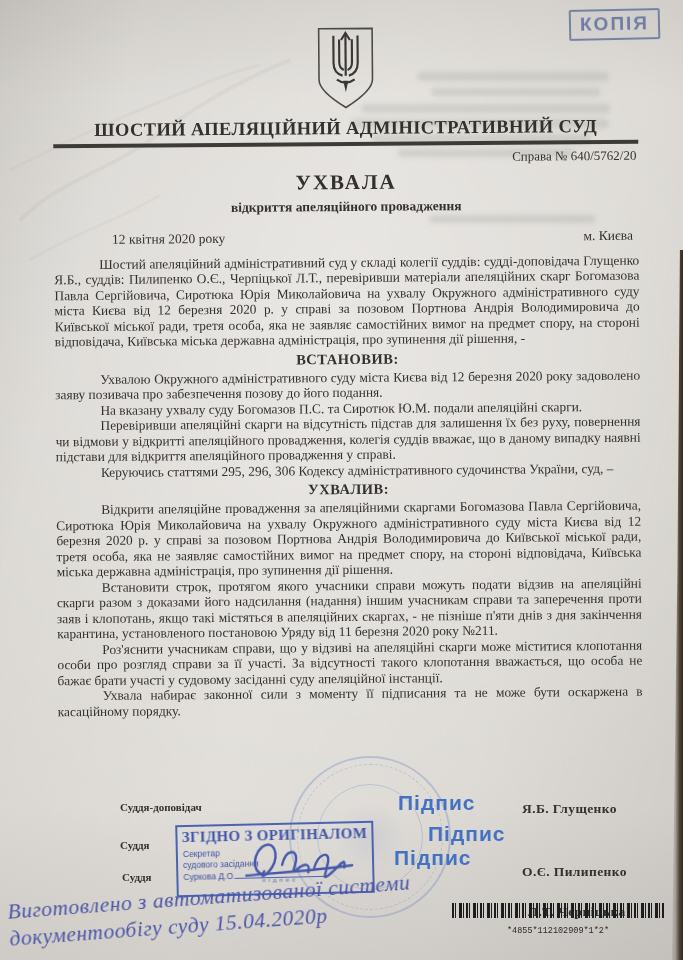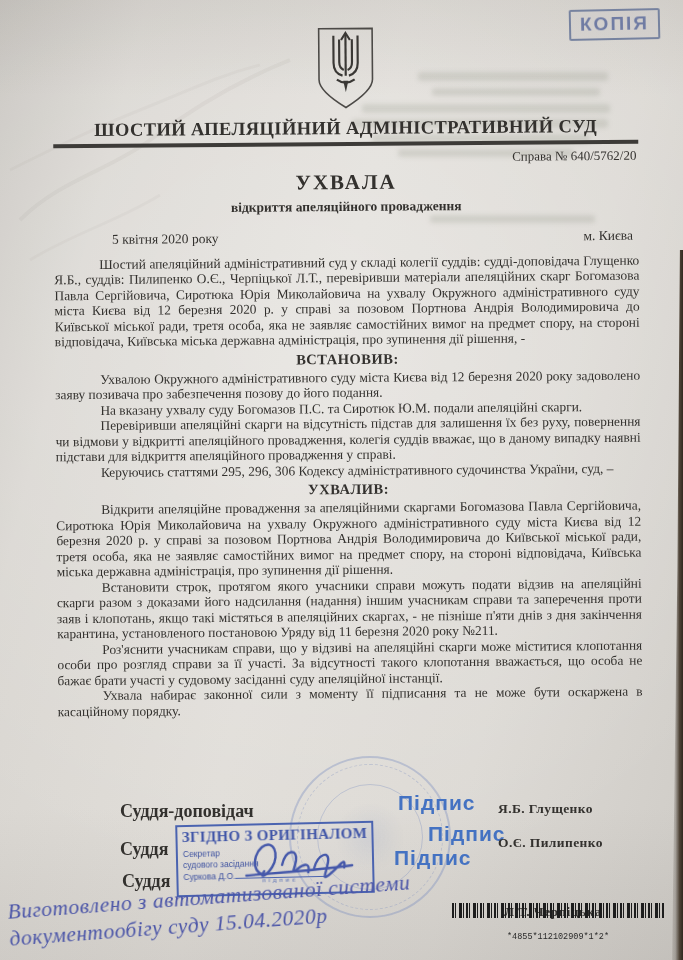--- a/index.html
+++ b/index.html
@@ -48,27 +48,27 @@
 
   .seal{
     position:absolute;left:289px;top:756px;width:158px;height:158px;border-radius:50%;
     border:2px solid rgba(118,138,190,.45);opacity:.8;filter:blur(.5px);
   }
   .seal::before{content:"";position:absolute;inset:6px;border-radius:50%;border:1.5px dashed rgba(118,138,190,.38);}
   .seal::after{content:"";position:absolute;inset:26px;border-radius:50%;border:1.5px solid rgba(118,138,190,.42);}
   .seal-core{position:absolute;inset:44px;border-radius:50%;background:
     radial-gradient(circle at 50% 50%, rgba(118,138,190,.16), rgba(118,138,190,0) 70%);}
 
-  .sig-role{position:absolute;font-weight:bold;font-size:18px;}
+  .sig-role{position:absolute;font-weight:bold;font-size:11px;}
   .sig-stamp{position:absolute;font-family:"Liberation Sans",sans-serif;font-weight:bold;font-size:21px;
     color:#4472c2;letter-spacing:1px;filter:blur(.35px);}
-  .sig-name{position:absolute;font-weight:bold;font-size:13.5px;letter-spacing:.4px;}
+  .sig-name{position:absolute;font-weight:bold;font-size:13.5px;letter-spacing:.4px;margin-left:24px;}
   .r1{left:120px;top:801px;} .r2{left:120px;top:839px;} .r3{left:122px;top:871px;}
   .s1{left:398px;top:791px;} .s2{left:428px;top:822px;} .s3{left:394px;top:846px;}
-  .n1{left:498px;top:801px;} .n2{left:498px;top:835px;} .n3{left:504px;top:904px;}
+  .n1{left:498px;top:801px;} .n2{left:498px;top:864px;} .n3{left:504px;top:904px;}
 
   .cert-stamp{
     position:absolute;left:176px;top:823px;width:194px;height:68px;
     border:2.5px solid #4a63b0;color:#4156a8;transform:rotate(-1.3deg);
     background:rgba(240,242,248,.05);filter:blur(.2px);
   }
   .cert-title{font-weight:bold;font-size:15px;text-align:center;letter-spacing:.3px;margin-top:2px;white-space:nowrap;}
   .cert-sub{font-family:"Liberation Sans",sans-serif;font-size:8.5px;line-height:10.5px;margin:3px 0 0 5px;color:#3e52a0;}
   .cert-name-line{font-family:"Liberation Sans",sans-serif;font-size:8.5px;color:#3e52a0;margin:1px 0 0 5px;}
   .cert-name-line .rule{display:inline-block;width:92px;border-bottom:1px solid #4a63b0;height:8px;}
@@ -77,21 +77,21 @@
 
   .hand-note{
     position:absolute;left:8px;top:884px;transform:rotate(-4.2deg);
     color:#4b55a8;font-style:italic;font-size:21.5px;line-height:27px;
     font-family:"Liberation Serif",serif;filter:blur(.2px);letter-spacing:.5px;white-space:nowrap;
   }
   .barcode-wrap{position:absolute;left:452px;top:903px;width:212px;text-align:center;}
   .barcode-bars{height:15px;background:repeating-linear-gradient(to right,
      #1d1d1d 0 2px, transparent 2px 3px, #1d1d1d 3px 4px, transparent 4px 7px,
      #1d1d1d 7px 10px, transparent 10px 11px, #1d1d1d 11px 12px, transparent 12px 14px);}
-  .barcode-text{font-family:"Liberation Mono",monospace;font-size:8.5px;color:#2a2a2a;margin-top:14px;}
+  .barcode-text{font-family:"Liberation Mono",monospace;font-size:8.5px;color:#2a2a2a;margin-top:8px;}
 </style>
 </head>
 <body>
 
 <div class="photo">
 
   <svg class="impressions" width="320" height="260" viewBox="0 0 320 260">
     <path d="M20 200 C 60 160, 110 150, 150 120 S 240 60, 290 40" stroke="rgba(125,120,110,.14)" stroke-width="4" fill="none"></path>
     <path d="M10 150 C 50 130, 90 110, 140 90 S 220 55, 260 45" stroke="rgba(125,120,110,.10)" stroke-width="3" fill="none"></path>
     <path d="M30 240 C 70 215, 120 200, 160 175" stroke="rgba(125,120,110,.10)" stroke-width="3" fill="none"></path>
@@ -124,21 +124,21 @@
     </svg>
 
     <div class="court-name">ШОСТИЙ АПЕЛЯЦІЙНИЙ АДМІНІСТРАТИВНИЙ СУД</div>
     <div class="header-rule"></div>
     <div class="case-number">Справа № 640/5762/20</div>
 
     <div class="doc-title">УХВАЛА</div>
     <div class="doc-subtitle">відкриття апеляційного провадження</div>
 
     <div class="date-row">
-      <span>5 квітня 2020 року</span>
+      <span>12 квітня 2020 року</span>
       <span>м. Києва</span>
     </div>
 
     <p class="body first">Шостий апеляційний адміністративний суд у складі колегії суддів: судді-доповідача Глущенко Я.Б., суддів: Пилипенко О.Є., Черпіцької Л.Т., перевіривши матеріали апеляційних скарг Богомазова Павла Сергійовича, Сиротюка Юрія Миколайовича на ухвалу Окружного адміністративного суду міста Києва від 12 березня 2020 р. у справі за позовом Портнова Андрія Володимировича до Київської міської ради, третя особа, яка не заявляє самостійних вимог на предмет спору, на стороні відповідача, Київська міська державна адміністрація, про зупинення дії рішення, -</p>
 
     <div class="section-heading">ВСТАНОВИВ:</div>
     <p class="body">Ухвалою Окружного адміністративного суду міста Києва від 12 березня 2020 року задоволено заяву позивача про забезпечення позову до його подання.</p>
     <p class="body">На вказану ухвалу суду Богомазов П.С. та Сиротюк Ю.М. подали апеляційні скарги.</p>
     <p class="body">Перевіривши апеляційні скарги на відсутність підстав для залишення їх без руху, повернення чи відмови у відкритті апеляційного провадження, колегія суддів вважає, що в даному випадку наявні підстави для відкриття апеляційного провадження у справі.</p>
     <p class="body">Керуючись статтями 295, 296, 306 Кодексу адміністративного судочинства України, суд, –</p>

